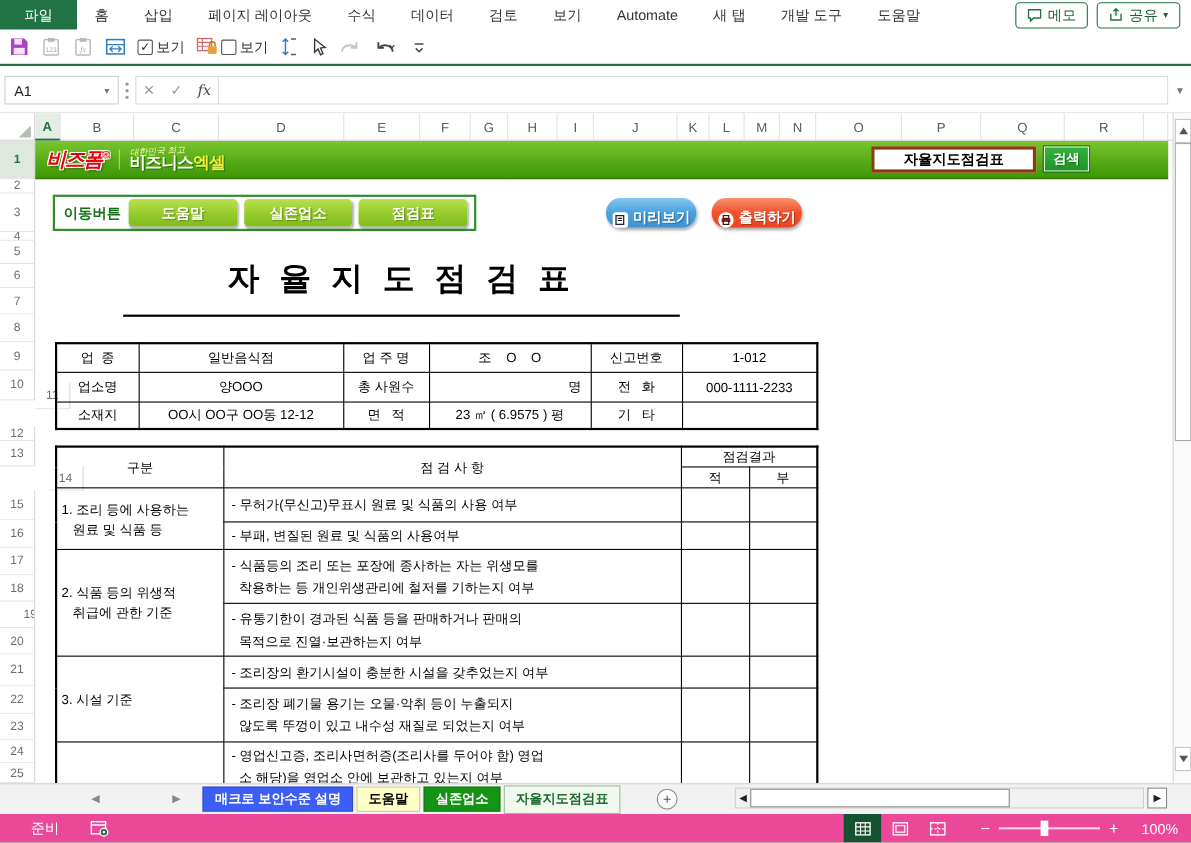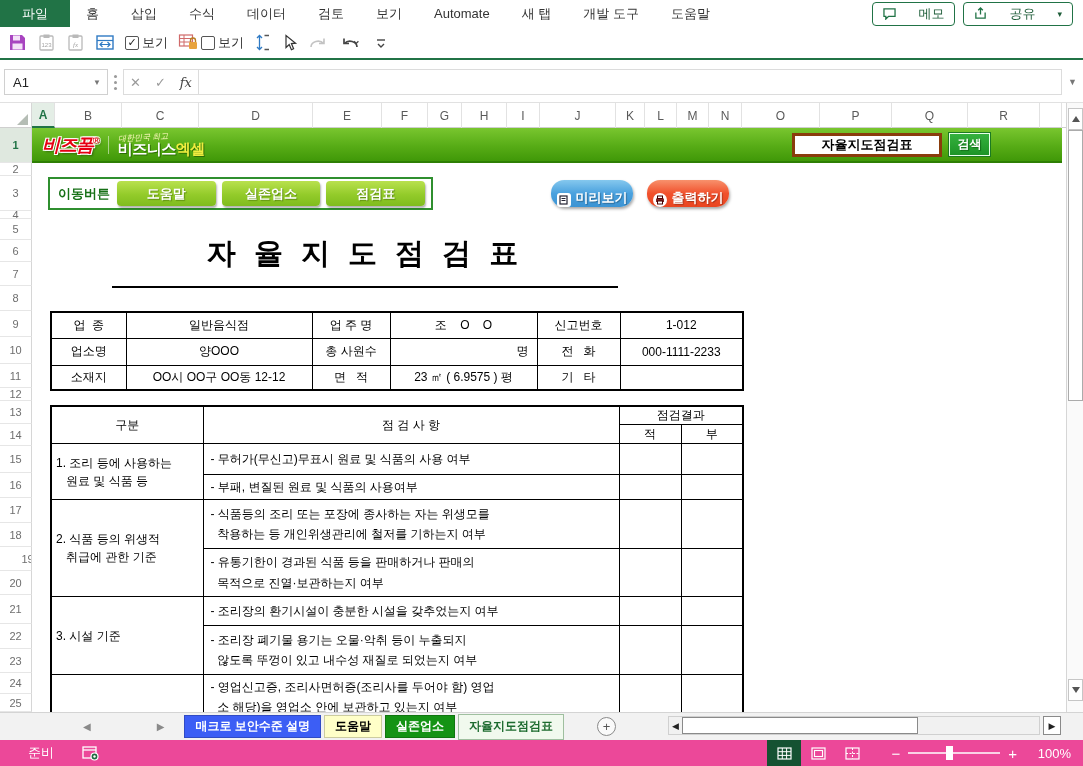--- a/index.html
+++ b/index.html
@@ -6,21 +6,21 @@
   html,body { margin:0; padding:0; background:#888; }
   .screen {
     position:relative; width:1083px; height:766px; background:#fff; overflow:hidden;
     font-family:"Liberation Sans","DejaVu Sans",sans-serif; -webkit-font-smoothing:antialiased;
   }
   
   .ribbon-tabs { position:absolute; top:0; left:0; right:0; height:27px; background:#fff; display:flex; align-items:stretch; }
   .rtab { display:flex; align-items:center; padding:0 16px; font-size:13px; color:#333; cursor:default; }
   .rtab.active { background:#217346; color:#fff; padding:0 22px; }
   .ribbon-right { margin-left:auto; display:flex; align-items:center; gap:8px; padding-right:10px; }
-  .pill-btn { display:flex; align-items:center; gap:22px; border:1px solid #217346; border-radius:4px; color:#1d5c38; font-size:13px; padding:2px 10px; background:#fff; }
+  .pill-btn { display:flex; align-items:center; gap:5px; border:1px solid #217346; border-radius:4px; color:#1d5c38; font-size:13px; padding:2px 10px; background:#fff; }
   .pill-btn svg { display:block; }
   .chev { font-size:9px; color:#1d5c38; }
   
   .qat { position:absolute; top:27px; left:0; right:0; height:33px; background:#fff; border-bottom:2px solid #217346; display:flex; align-items:center; gap:10px; padding-left:8px; }
   .qicon { display:flex; align-items:center; gap:3px; font-size:13px; color:#333; }
   .cb { width:14px; height:14px; border:1.5px solid #555; border-radius:2px; display:inline-flex; align-items:center; justify-content:center; font-size:11px; color:#222; background:#fff; }
   .vdots { width:3px; height:3px; border-radius:50%; background:#9a9a9a; box-shadow:0 6px 0 #9a9a9a, 0 -6px 0 #9a9a9a; margin:0 6px; }
   
   .formula-row { position:absolute; top:62px; left:0; right:0; height:41px; background:#fff; border-bottom:1px solid #e1e1e1; display:flex; align-items:center; }
   .name-box { margin-left:4px; width:104px; height:26px; border:1px solid #d0d0d0; display:flex; align-items:center; font-size:13px; color:#222; padding-left:8px; }
@@ -116,20 +116,21 @@
 </head>
 <body>
 
 <div class="screen">
 
   <div class="ribbon-tabs">
     <div class="tabs-container" style="display:flex">
         <div class="rtab active">파일</div>
         <div class="rtab">홈</div>
         <div class="rtab">삽입</div>
+        <div class="rtab">페이지 레이아웃</div>
         <div class="rtab">수식</div>
         <div class="rtab">데이터</div>
         <div class="rtab">검토</div>
         <div class="rtab">보기</div>
         <div class="rtab">Automate</div>
         <div class="rtab">새 탭</div>
         <div class="rtab">개발 도구</div>
         <div class="rtab">도움말</div>
       </div>
     <div class="ribbon-right">
@@ -277,24 +278,24 @@
         <div class="rowh sel" style="top: 0px; height: 35px;">1</div>
         <div class="rowh" style="top: 35px; height: 13px;">2</div>
         <div class="rowh" style="top: 48px; height: 35px;">3</div>
         <div class="rowh" style="top: 83px; height: 8px;">4</div>
         <div class="rowh" style="top: 91px; height: 21px;">5</div>
         <div class="rowh" style="top: 112px; height: 22px;">6</div>
         <div class="rowh" style="top: 134px; height: 24px;">7</div>
         <div class="rowh" style="top: 158px; height: 25px;">8</div>
         <div class="rowh" style="top: 183px; height: 26px;">9</div>
         <div class="rowh" style="top: 209px; height: 27px;">10</div>
-        <div class="rowh" style="top: 236px; height: 24px;">11</div>
+        <div class="rowh" style="top: 220px; height: 24px; margin-left: 32px;">11</div>
         <div class="rowh" style="top: 260px; height: 13px;">12</div>
         <div class="rowh" style="top: 273px; height: 23px;">13</div>
-        <div class="rowh" style="top: 296px; height: 22px;">14</div>
+        <div class="rowh" style="top: 296px; height: 22px; margin-left: 44px;">14</div>
         <div class="rowh" style="top: 318px; height: 27px;">15</div>
         <div class="rowh" style="top: 345px; height: 25px;">16</div>
         <div class="rowh" style="top: 370px; height: 25px;">17</div>
         <div class="rowh" style="top: 395px; height: 24px;">18</div>
         <div class="rowh" style="top: 419px; height: 24px; padding-left: 24px;">19</div>
         <div class="rowh" style="top: 443px; height: 24px;">20</div>
         <div class="rowh" style="top: 467px; height: 29px;">21</div>
         <div class="rowh" style="top: 496px; height: 25px;">22</div>
         <div class="rowh" style="top: 521px; height: 24px;">23</div>
         <div class="rowh" style="top: 545px; height: 21px;">24</div>

